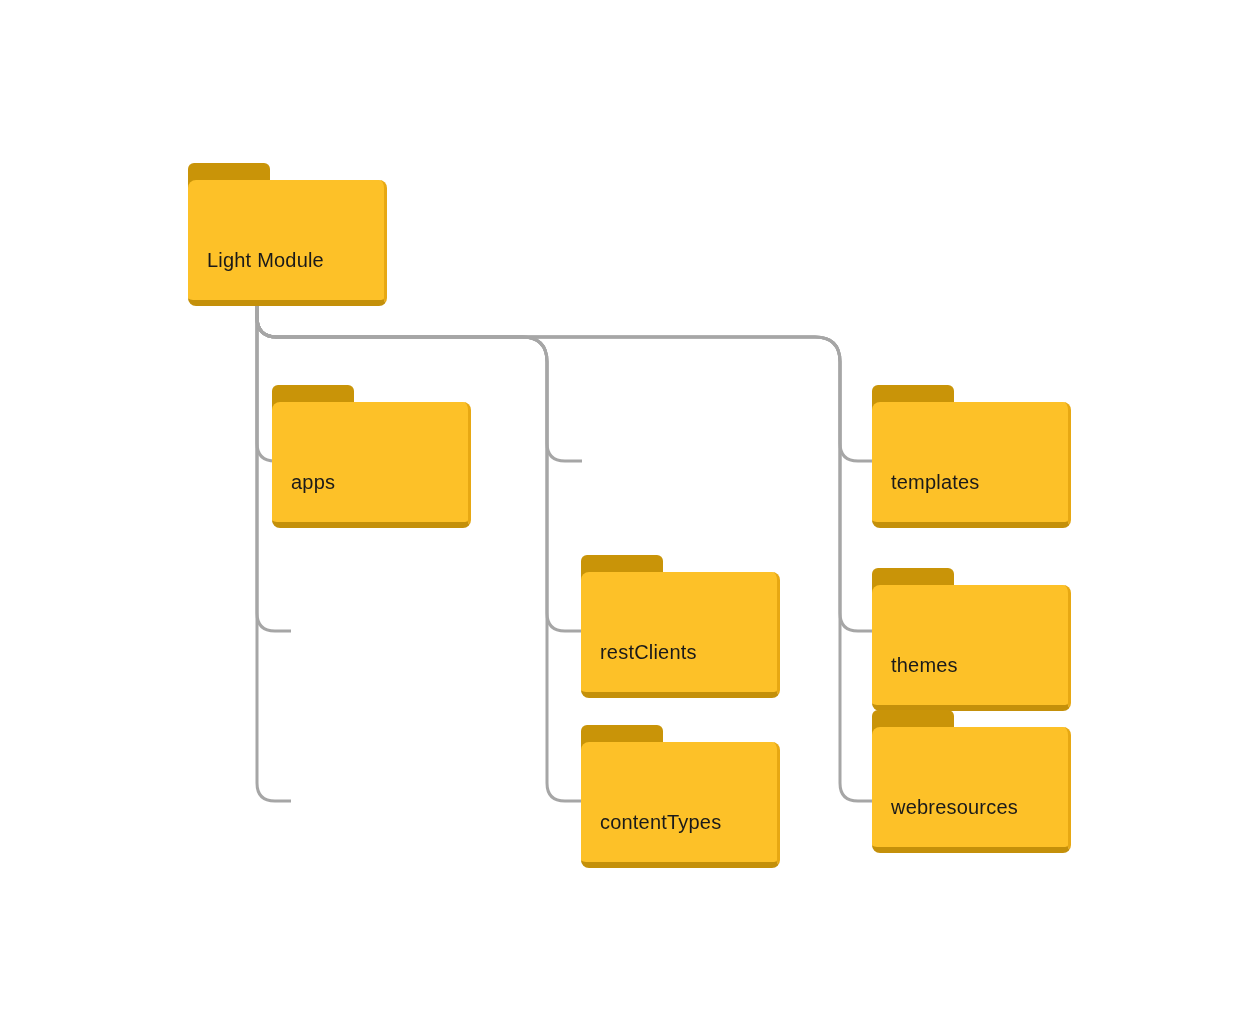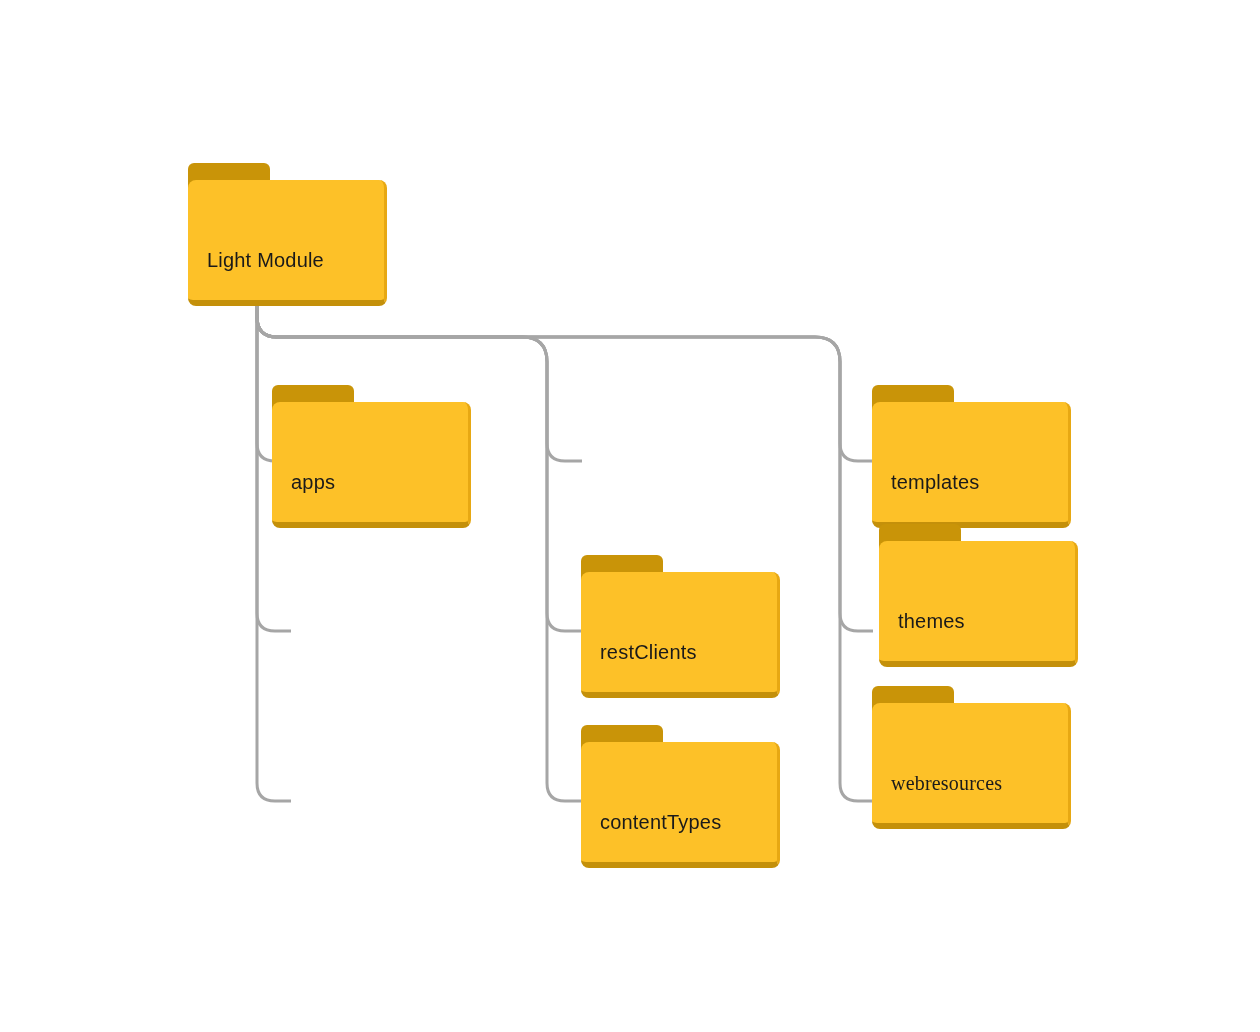--- a/index.html
+++ b/index.html
@@ -67,22 +67,22 @@
   }
   
   .pos-root          { left: 188px; top: 163px; }
   .pos-apps          { left: 272px; top: 385px; }
   .pos-contentTypes  { left: 290px; top: 555px; }
   .pos-dialogs       { left: 290px; top: 725px; }
   .pos-i18n          { left: 581px; top: 385px; }
   .pos-restClients   { left: 581px; top: 555px; }
   .pos-restEndpoints { left: 581px; top: 725px; }
   .pos-templates     { left: 872px; top: 385px; }
-  .pos-themes        { left: 872px; top: 524px; margin-left: 7px; }
-  .pos-webresources  { left: 872px; top: 686px; font-family: Liberation Serif, serif; }
+  .pos-themes        { left: 872px; top: 568px; }
+  .pos-webresources  { left: 872px; top: 710px; }
 </style>
 </head>
 <body>
 
 <div class="canvas">
 
   <svg class="connectors" width="1260" height="1032" viewBox="0 0 1260 1032" aria-hidden="true">
     <path d="M 257 303 V 443 Q 257 461 275 461 H 291"></path>
     <path d="M 257 303 V 613 Q 257 631 275 631 H 291"></path>
     <path d="M 257 303 V 783 Q 257 801 275 801 H 291"></path>

